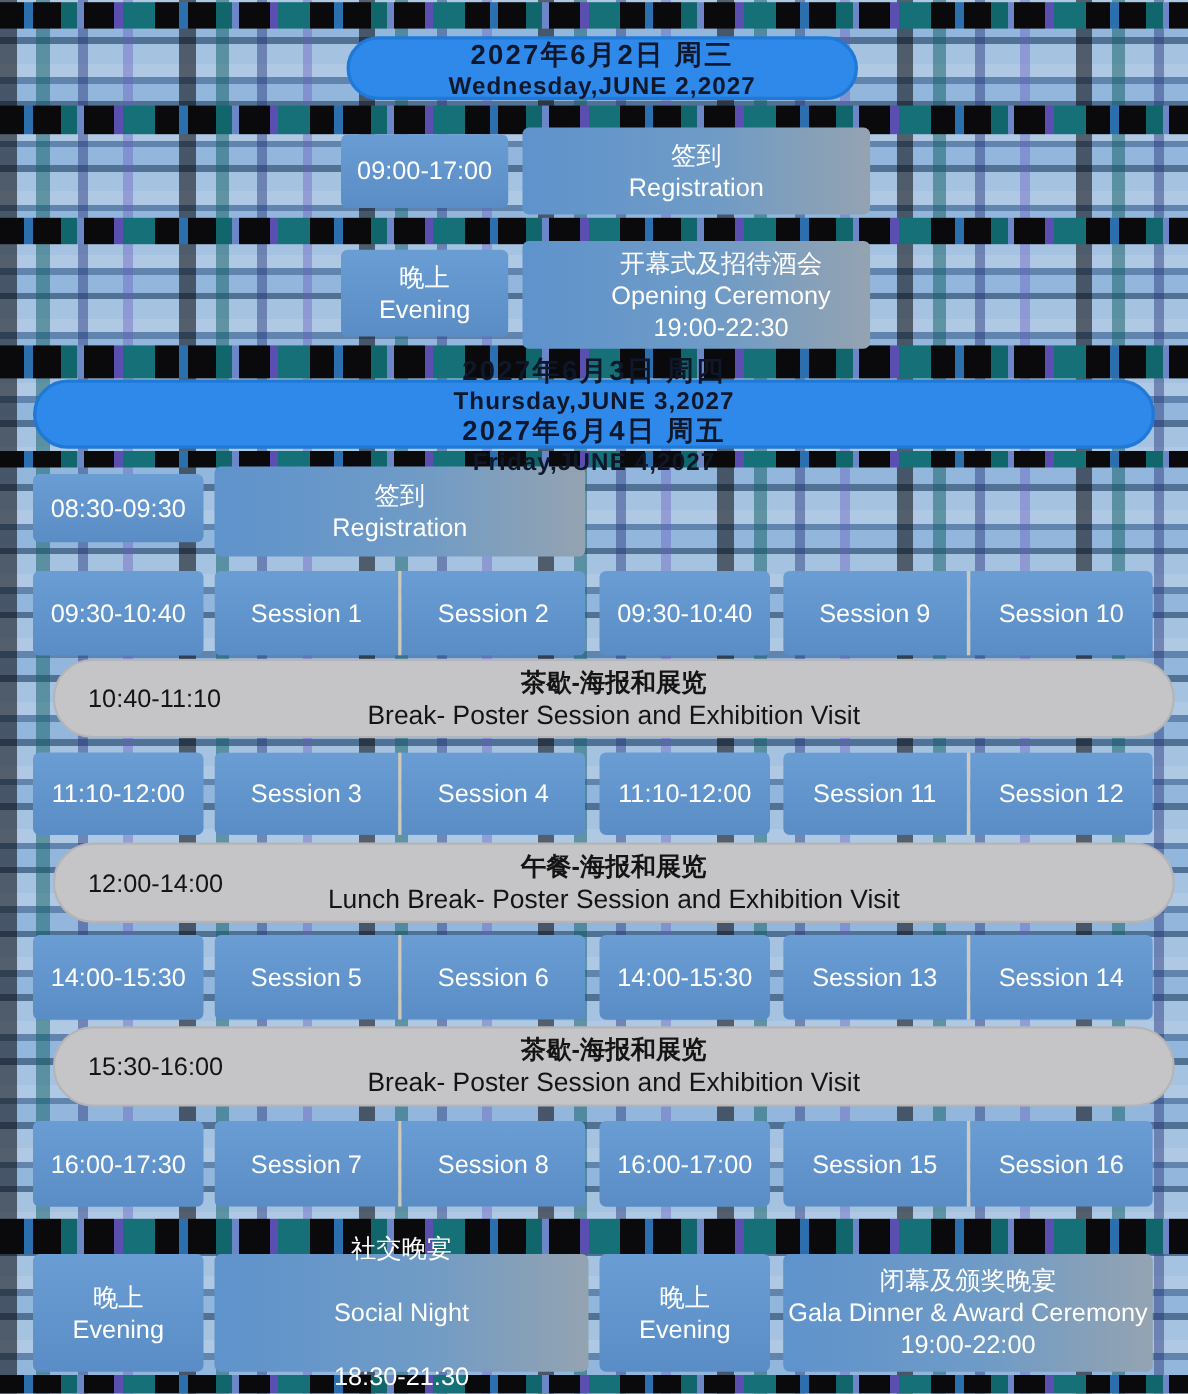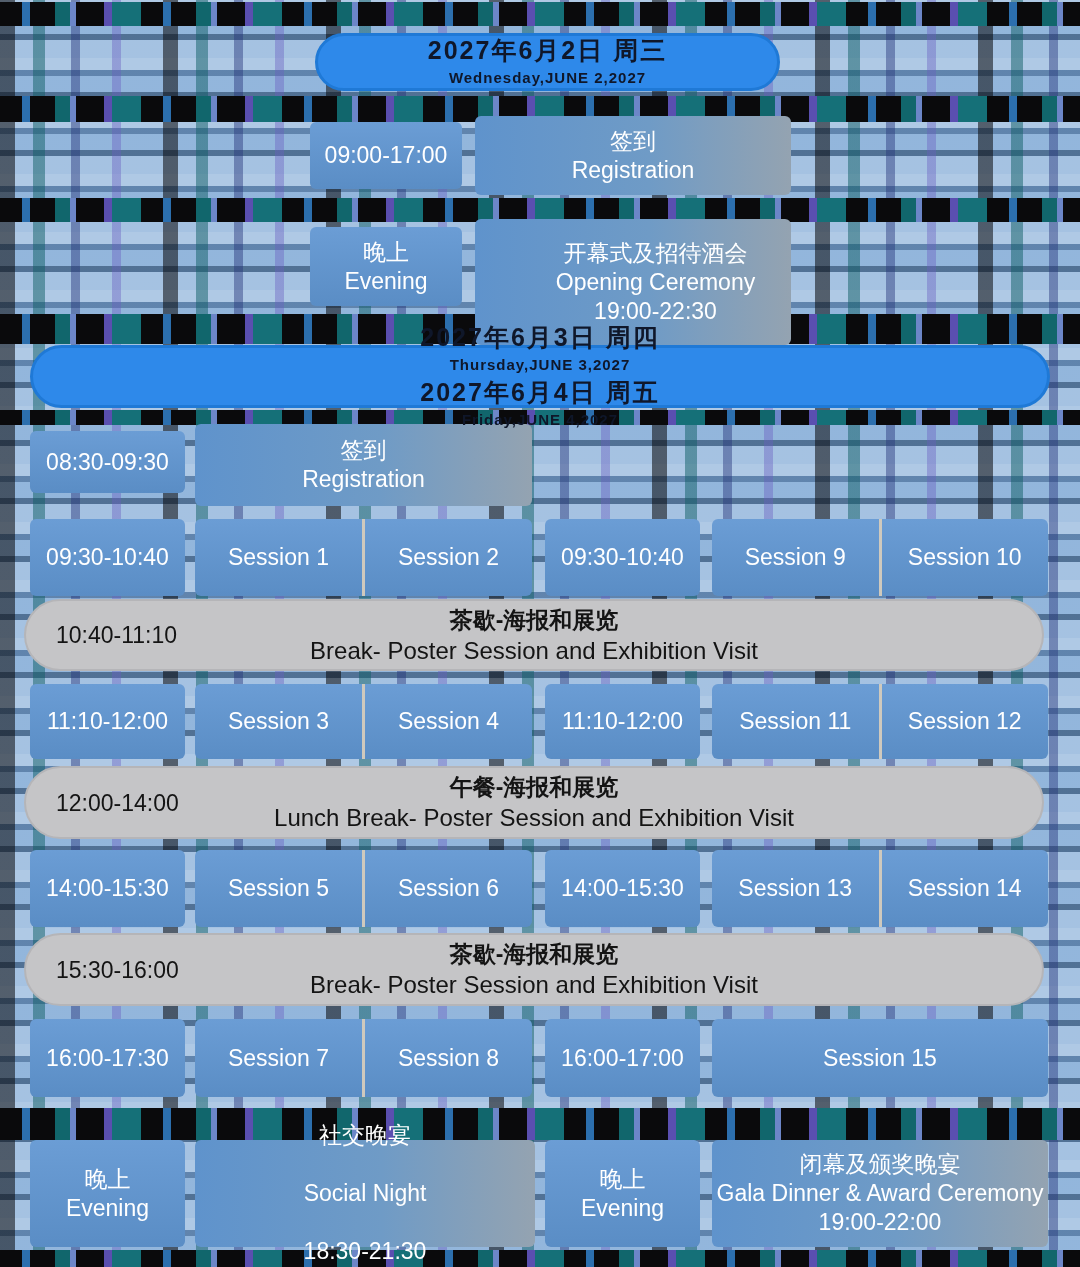--- a/index.html
+++ b/index.html
@@ -25,49 +25,49 @@
       #11666c 55px 70px, #6c86c8 70px 76px, #0a0a0c 76px 104px,
       #5a4fb0 104px 112px, #157078 112px 141px);
   }
   .day-header {
     position:absolute; z-index:3; box-sizing:border-box;
     background:#2e89ea; border:3px solid #1f79d6; border-radius:32px;
     color:#0f172a; display:flex; flex-direction:column; align-items:center;
     justify-content:center; text-align:center;
   }
   .dh-zh { font-size:25px; font-weight:700; letter-spacing:2px; line-height:30px; }
-  .dh-en { font-size:15px; font-weight:700; letter-spacing:1px; line-height:25px; }
+  .dh-en { font-size:22px; font-weight:700; letter-spacing:1px; line-height:25px; }
   .tf { }
   .tf .half { flex:1 1 0; display:flex; flex-direction:column; align-items:center; justify-content:center; }
   .cell {
     position:absolute; z-index:2; box-sizing:border-box;
     background:linear-gradient(180deg,#6b9dd5 0%,#5a8dc5 100%);
     border-radius:6px; color:#fff; text-align:center;
     display:flex; flex-direction:column; align-items:center; justify-content:center;
     font-size:23px; line-height:29px; font-weight:500;
   }
   .cell.fade { background:linear-gradient(90deg,#5f93cc 0%,#6f9bc6 55%,#94a3b1 100%); }
   .pair { position:absolute; z-index:2; display:flex; border-radius:6px; overflow:hidden; }
   .pair .cell { position:static; flex:1 1 0; border-radius:0; height:100%; }
   .pair .cell + .cell { border-left:3px solid #cfc9bd; }
   .break-pill {
-    position:absolute; left:24px; width:1020px; z-index:3; box-sizing:border-box;
+    position:absolute; left:48px; width:1020px; z-index:3; box-sizing:border-box;
     background:#c5c5c7; border:2px solid #b5b5b8; border-radius:40px;
     color:#141414; display:flex; flex-direction:column; align-items:center;
     justify-content:center; text-align:center;
   }
   .bp-time { position:absolute; left:30px; top:50%; transform:translateY(-50%); font-size:23px; font-weight:500; }
   .bp-zh { font-size:23px; font-weight:700; line-height:30px; }
   .bp-en { font-size:24px; font-weight:500; line-height:31px; }
   
   .wed-header { left:315px; top:33px; width:465px; height:58px; }
   .wr1t { left:310px; top:122px; width:152px; height:67px; }
   .wr1e { left:475px; top:116px; width:316px; height:79px; }
   .wr2t { left:310px; top:227px; width:152px; height:79px; }
-  .wr2e { left:475px; top:219px; width:316px; height:126px;padding-left:45px; }
+  .wr2e { left:475px; top:219px; width:316px; height:98px;padding-left:45px; }
   
   .tf-header { left:30px; top:345px; width:1020px; height:63px; }
   
   .reg-time { left:30px; top:431px; width:155px; height:62px; }
   .reg-event { left:195px; top:424px; width:337px; height:82px; }
   
   .col-tl { left:30px; width:155px; }
   .col-pa { left:195px; width:337px; }
   .col-tr { left:545px; width:155px; }
   .col-pb { left:712px; width:336px; }
@@ -236,20 +236,23 @@
         <div>Session 8</div>
       </div>
   </div>
   <div class="cell col-tr r4">
     <div>16:00-17:00</div>
   </div>
   <div class="pair col-pb r4">
     <div class="cell">
         <div>Session 15</div>
       </div>
+    <div class="cell">
+        <div>Session 16</div>
+      </div>
   </div>
 
   <div class="cell col-tl rev">
     <div>晚上</div>
     <div>Evening</div>
   </div>
   <div class="cell fade ev-social rev">
     <div>社交晚宴</div>
     <div>Social Night</div>
     <div>18:30-21:30</div>

